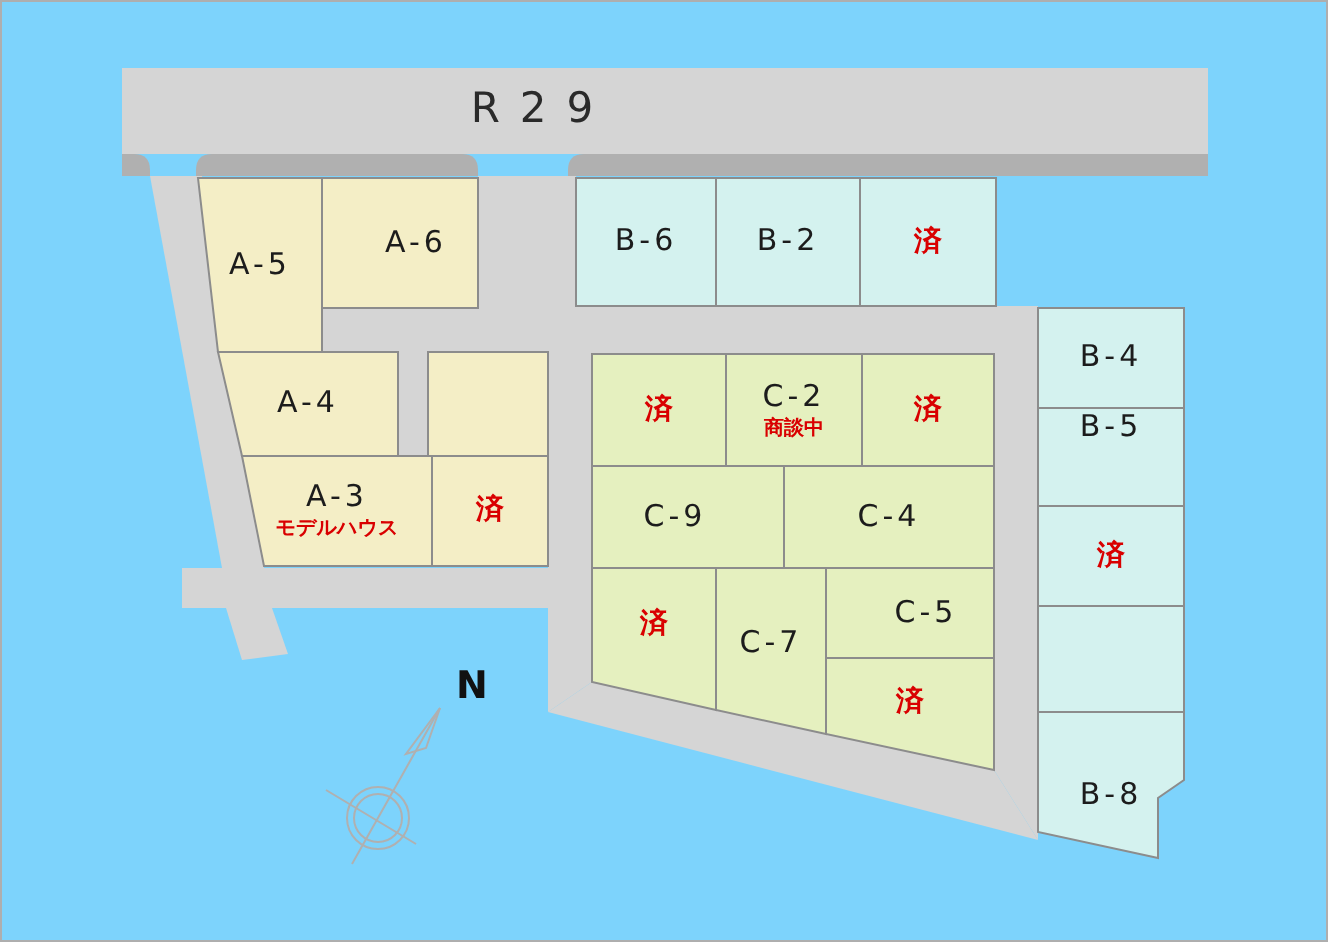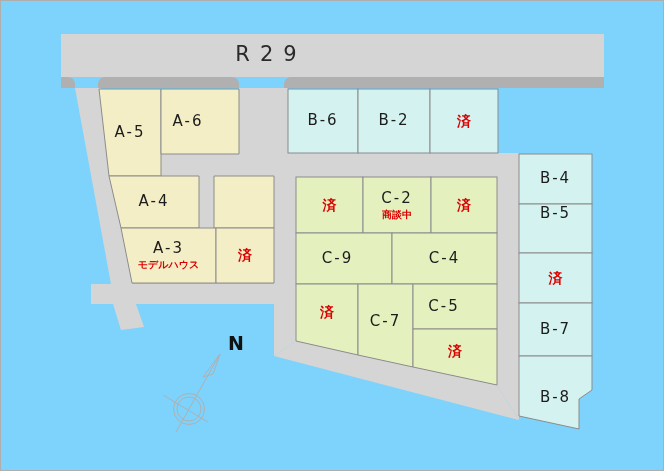--- a/index.html
+++ b/index.html
@@ -85,21 +85,21 @@
     </g>
   </svg>
 
   <div class="ovl" style="left:200px;top:38px;width:140px;height:30px;">
     <span class="road-label">R29</span>
   </div>
 
   <div class="ovl" style="left:98px;top:88px;width:62px;height:87px;">
     <span class="lot-label">A-5</span>
   </div>
-  <div class="ovl" style="left:148px;top:88px;width:78px;height:65px;">
+  <div class="ovl" style="left:168px;top:88px;width:78px;height:65px;">
     <span class="lot-label">A-6</span>
   </div>
   <div class="ovl" style="left:108px;top:175px;width:90px;height:52px;">
     <span class="lot-label">A-4</span>
   </div>
   <div class="ovl" style="left:120px;top:227px;width:95px;height:55px;">
     <span class="lot-label">A-3</span>
     <span class="note">モデルハウス</span>
   </div>
   <div class="ovl" style="left:215px;top:227px;width:58px;height:55px;">
@@ -131,39 +131,36 @@
   </div>
   <div class="ovl" style="left:391px;top:232px;width:105px;height:51px;">
     <span class="lot-label">C-4</span>
   </div>
   <div class="ovl" style="left:295px;top:283px;width:62px;height:57px;">
     <span class="sold">済</span>
   </div>
   <div class="ovl" style="left:357px;top:283px;width:55px;height:75px;">
     <span class="lot-label">C-7</span>
   </div>
-  <div class="ovl" style="left:389px;top:283px;width:108px;height:45px;">
+  <div class="ovl" style="left:408px;top:283px;width:108px;height:45px;">
     <span class="lot-label">C-5</span>
   </div>
   <div class="ovl" style="left:412px;top:328px;width:84px;height:44px;">
     <span class="sold">済</span>
   </div>
 
   <div class="ovl" style="left:518px;top:153px;width:73px;height:50px;">
     <span class="lot-label">B-4</span>
   </div>
   <div class="ovl" style="left:518px;top:188px;width:73px;height:49px;">
     <span class="lot-label">B-5</span>
   </div>
   <div class="ovl" style="left:518px;top:252px;width:73px;height:50px;">
     <span class="sold">済</span>
   </div>
-  <div class="ovl" style="left:518px;top:302px;width:73px;height:53px;">
-    <span class="lot-label">B-7</span>
-  </div>
   <div class="ovl" style="left:518px;top:372px;width:73px;height:50px;">
     <span class="lot-label">B-8</span>
   </div>
 
   <div class="ovl" style="left:222px;top:331px;width:26px;height:24px;">
     <span class="north-label">N</span>
   </div>
 
 </div>
 

